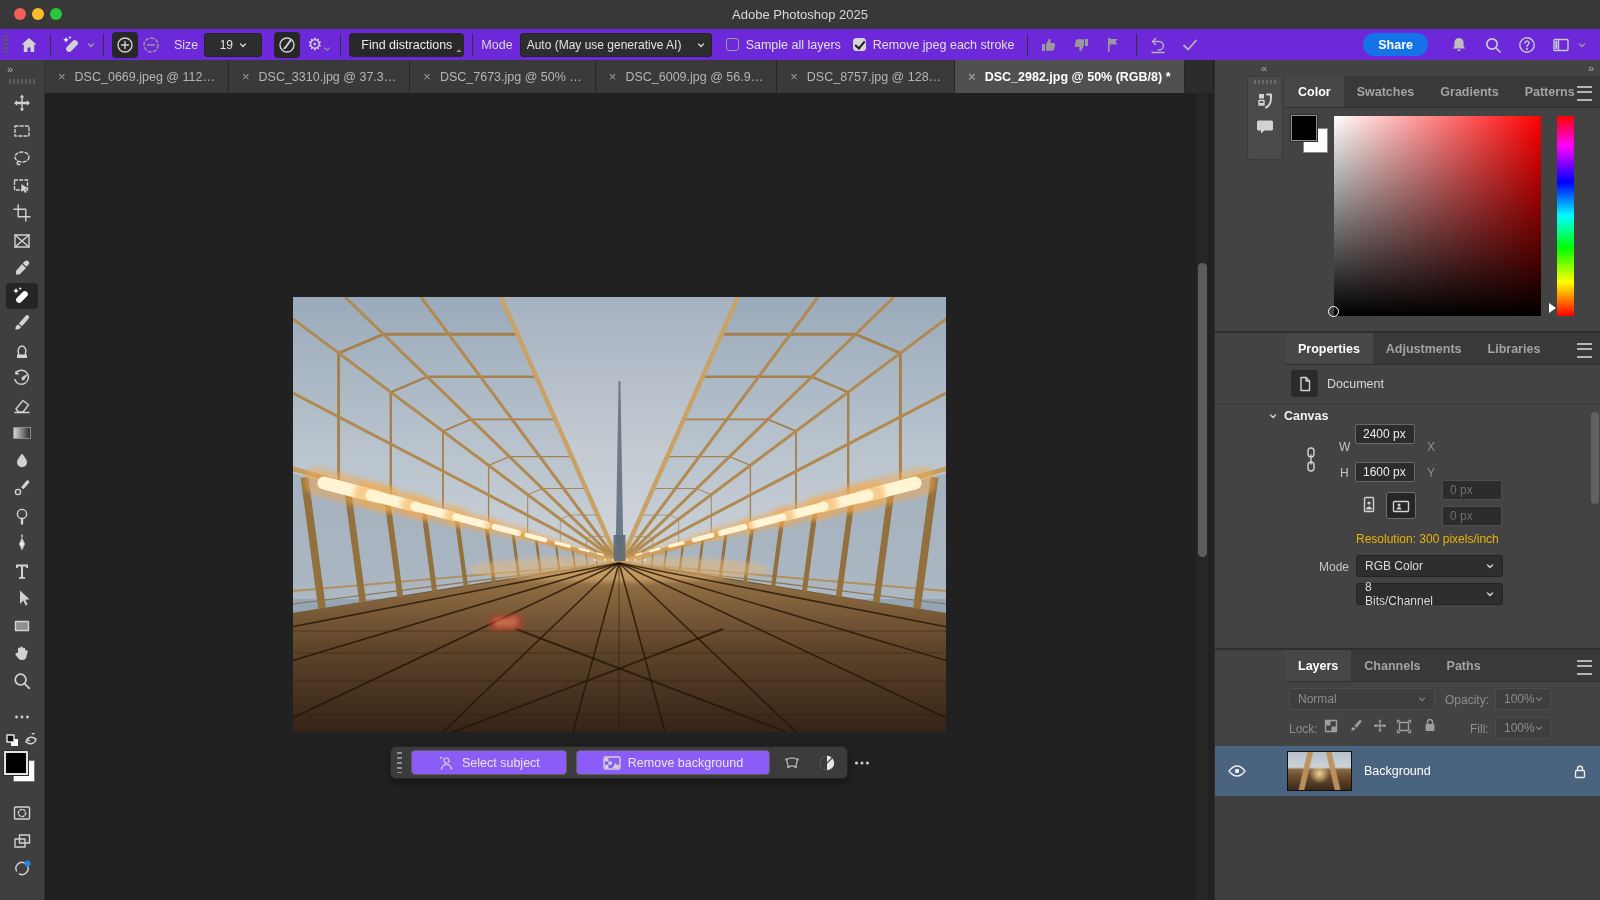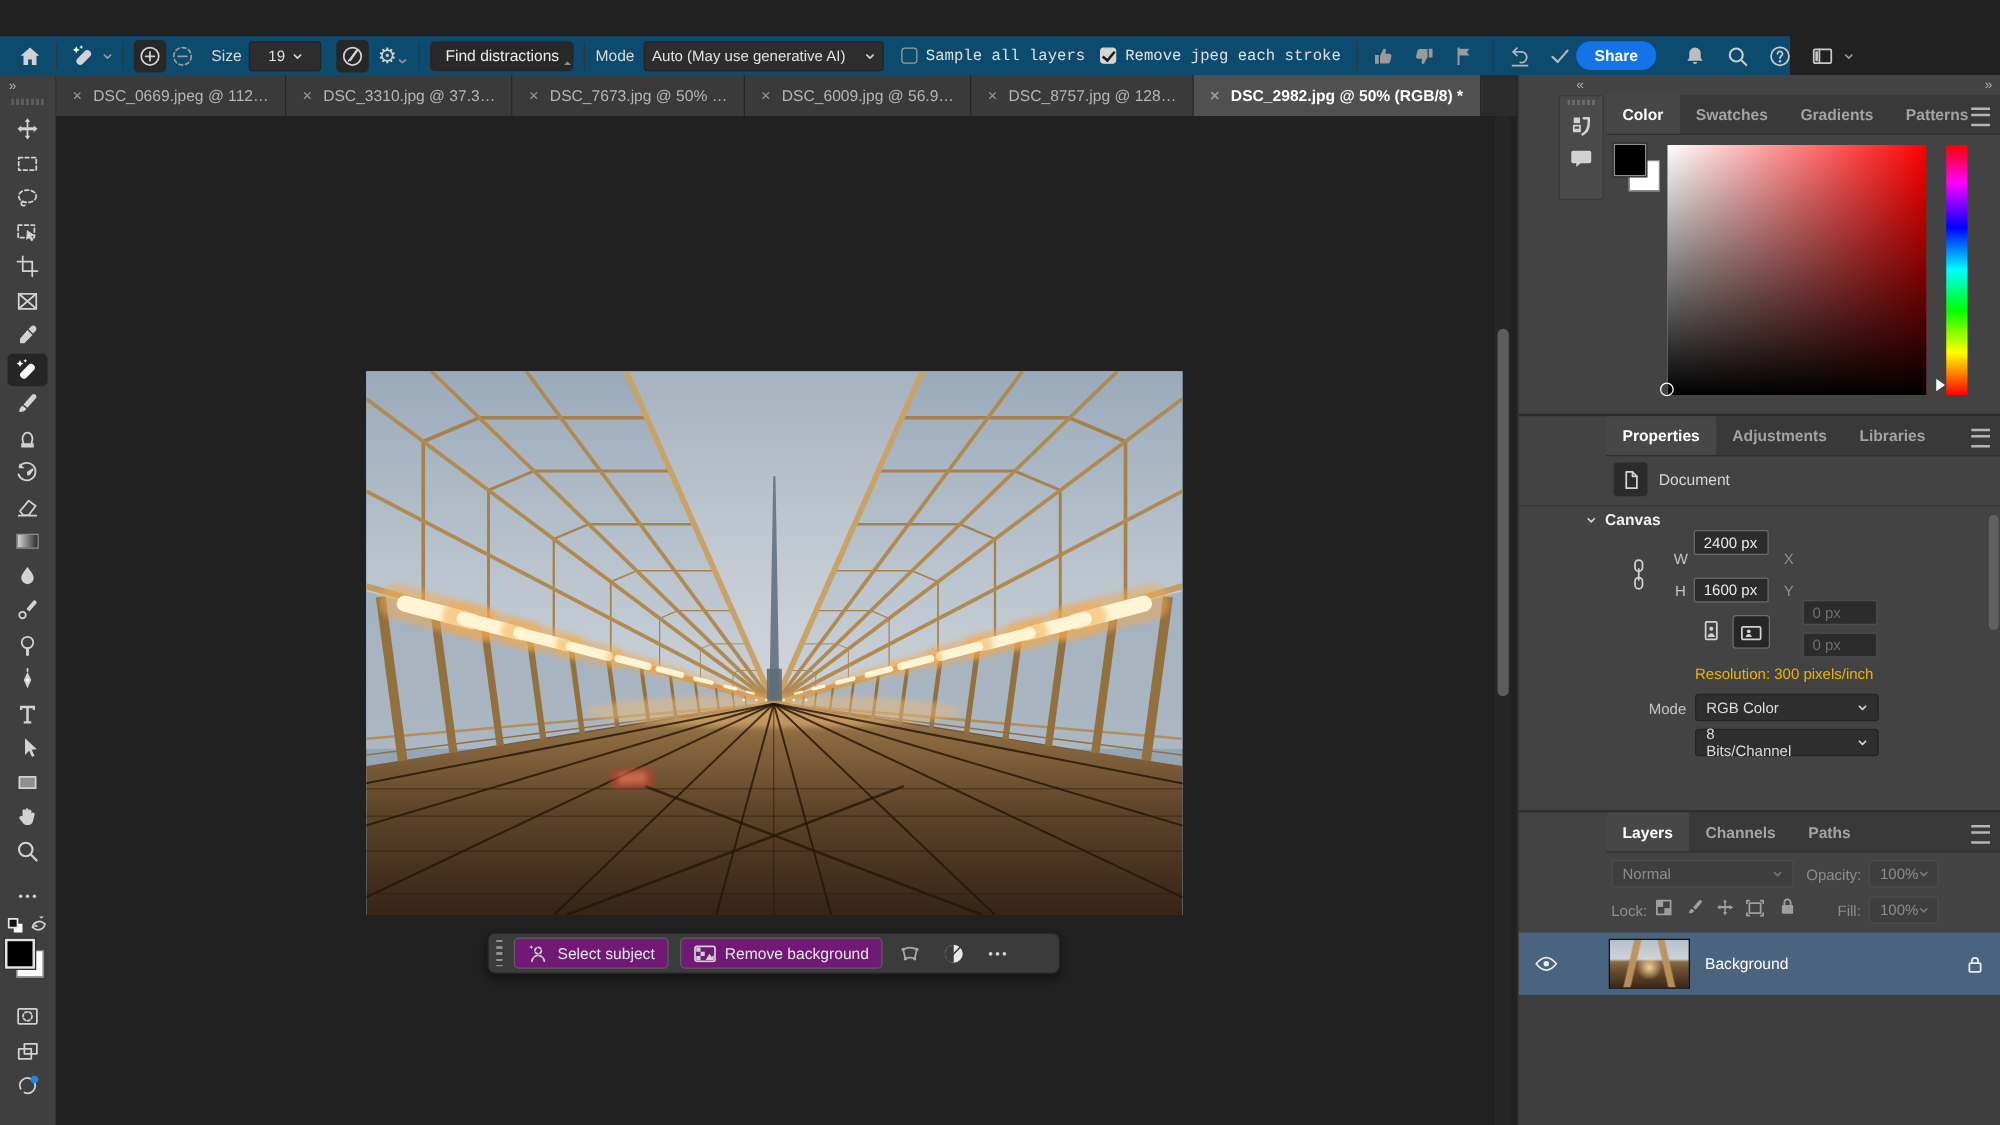--- a/index.html
+++ b/index.html
@@ -1,26 +1,26 @@
 <!DOCTYPE html>
 <html><head>
 <meta charset="utf-8">
 <style>
   html,body{margin:0;padding:0;background:#111;}
   .window{position:relative;width:1600px;height:900px;overflow:hidden;background:#212121;
     font-family:"Liberation Sans",sans-serif;color:#d8d8d8;font-size:12.5px;
     -webkit-font-smoothing:antialiased;}
   .abs{position:absolute;}
-  .row{display:flex;align-items:center;font-family:Liberation Mono, monospace;}
+  .row{display:flex;align-items:center;}
   
   .titlebar{left:0;top:0;width:1600px;height:29px;background:#383838;border-bottom:1px solid #2a2a2a;}
   .tl{width:12px;height:12px;border-radius:50%;position:absolute;top:8px;}
   .title{width:100%;text-align:center;line-height:29px;color:#d9d9d9;font-size:13px;}
   
-  .optionsbar{left:0;top:29px;width:1432px;height:31px;background:#0c4a6e;border-bottom:1px solid #272727;display:flex;align-items:center;}
+  .optionsbar{left:0;top:29px;width:1600px;height:31px;background:#6d28d9;border-bottom:1px solid #272727;display:flex;align-items:center;}
   .sep{width:1px;height:22px;background:#333;margin:0 8px;flex:0 0 auto;}
   .obtn{height:26px;min-width:26px;display:flex;align-items:center;justify-content:center;border-radius:4px;flex:0 0 auto;}
   .obtn.active{background:#272727;}
   .dropbox{height:22px;background:#2d2d2d;border:1px solid #232323;border-radius:3px;display:flex;align-items:center;padding:0 6px;gap:6px;color:#e2e2e2;font-size:12px;flex:0 0 auto;}
   .chev{width:8px;height:8px;flex:0 0 auto;}
   .findbtn{position:relative;height:24px;padding:0 12px;background:#282828;border-radius:4px;color:#ededed;display:flex;align-items:center;font-size:12.5px;flex:0 0 auto;}
   .findbtn:after{content:"";position:absolute;right:3px;bottom:3px;border-left:4px solid transparent;border-top:4px solid #8f8f8f;transform:rotate(-45deg);}
   .cb{width:13px;height:13px;border:1.5px solid #9d9d9d;border-radius:3px;margin-right:7px;flex:0 0 auto;box-sizing:border-box;}
   .cb.checked{background:#d6d6d6;border-color:#d6d6d6;position:relative;}
   .cb.checked:after{content:"";position:absolute;left:3px;top:0px;width:4px;height:8px;border:solid #1d1d1d;border-width:0 2px 2px 0;transform:rotate(40deg);}
@@ -41,21 +41,21 @@
   .dtab .x{color:#9a9a9a;margin-right:9px;font-size:13px;}
   .dtab.active{background:#505050;color:#fff;font-weight:bold;}
   
   .canvasarea{left:45px;top:93px;width:1151px;height:807px;background:#212121;}
   .photo{left:293px;top:297px;width:653px;height:435px;background:#9fb0bf;}
   .vscroll-track{left:1196px;top:93px;width:12px;height:807px;background:#262626;}
   .vscroll-thumb{left:1197.5px;top:263px;width:9px;height:294px;background:#5d5d5d;border-radius:5px;}
   
   .taskbar{left:390px;top:746px;width:458px;height:33px;background:#3b3b3b;border:1px solid #272727;border-radius:6px;box-shadow:0 3px 8px rgba(0,0,0,.45);display:flex;align-items:center;padding:0 10px 0 6px;box-sizing:border-box;gap:9px;}
   .grip{width:5px;height:21px;background:repeating-linear-gradient(#8f8f8f 0 2px,transparent 2px 5px);flex:0 0 auto;}
-  .tbtn{height:23px;border:1px solid #5e5e5e;border-radius:4px;background:#701a75;display:flex;align-items:center;gap:7px;padding:0 10px;color:#e6e6e6;font-size:12.5px;white-space:nowrap;}
+  .tbtn{height:23px;border:1px solid #5e5e5e;border-radius:4px;background:#8b5cf6;display:flex;align-items:center;gap:7px;padding:0 26px;color:#e6e6e6;font-size:12.5px;white-space:nowrap;}
   
   .dock{left:1214px;top:60px;width:386px;height:840px;background:#434343;border-left:1px solid #2e2e2e;}
   .dockhead{position:absolute;left:0;top:2px;width:100%;height:14px;color:#b0b0b0;font-size:11px;letter-spacing:-1px;}
   .minicol{position:absolute;left:32px;top:16px;width:34px;height:82px;background:#4a4a4a;border:1px solid #3a3a3a;border-radius:2px;}
   .panel-tabs{position:absolute;display:flex;background:#393939;height:31px;align-items:stretch;border-bottom:1px solid #303030;}
   .ptab{display:flex;align-items:center;padding:0 13px;color:#a3a3a3;font-weight:bold;font-size:12.5px;white-space:nowrap;}
   .ptab.active{background:#474747;color:#fff;}
   .burger{position:absolute;width:15px;height:11px;border-top:2px solid #b5b5b5;border-bottom:2px solid #b5b5b5;}
   .burger:after{content:"";display:block;margin-top:2.5px;border-top:2px solid #b5b5b5;}
   .field{height:20px;background:#2c2c2c;border:1px solid #6a6a6a;border-radius:2px;color:#ececec;font-size:12px;display:flex;align-items:center;padding:0 7px;box-sizing:border-box;}
@@ -81,20 +81,26 @@
   .huemark{position:absolute;left:334px;top:243px;width:0;height:0;border-top:5px solid transparent;border-bottom:5px solid transparent;border-left:7px solid #fff;}
   .fgbg{position:absolute;left:76px;top:55px;width:40px;height:42px;}
   .fgsq{position:absolute;left:0;top:0;width:24px;height:24px;background:#000;border:1px solid #909090;box-shadow:0 0 0 1px #2c2c2c;}
   .bgsq{position:absolute;left:12px;top:13px;width:23px;height:23px;background:#fff;border:1px solid #8a8a8a;}
 </style>
 </head>
 <body>
 
 <div class="window">
 
+  <div class="abs titlebar">
+    <div class="tl" style="left:14px;background:#f35f57;"></div>
+    <div class="tl" style="left:32px;background:#fdbc2e;"></div>
+    <div class="tl" style="left:50px;background:#28c73f;"></div>
+    <div class="title">Adobe Photoshop 2025</div>
+  </div>
 
   <div class="abs optionsbar">
     <div style="width:5px;height:20px;margin-left:3px;background:repeating-linear-gradient(#5a5a5a 0 2px,transparent 2px 4px);"></div>
     <div class="obtn" style="margin-left:8px;">
       <svg class="ic" width="20" height="20" viewBox="0 0 20 20">
           <path class="f" d="M10 3l7.5 6.5h-2.3V17h-3.7v-4.4H8.5V17H4.8V9.5H2.5z"></path>
         </svg>
     </div>
     <div class="sep"></div>
     <div class="obtn">

